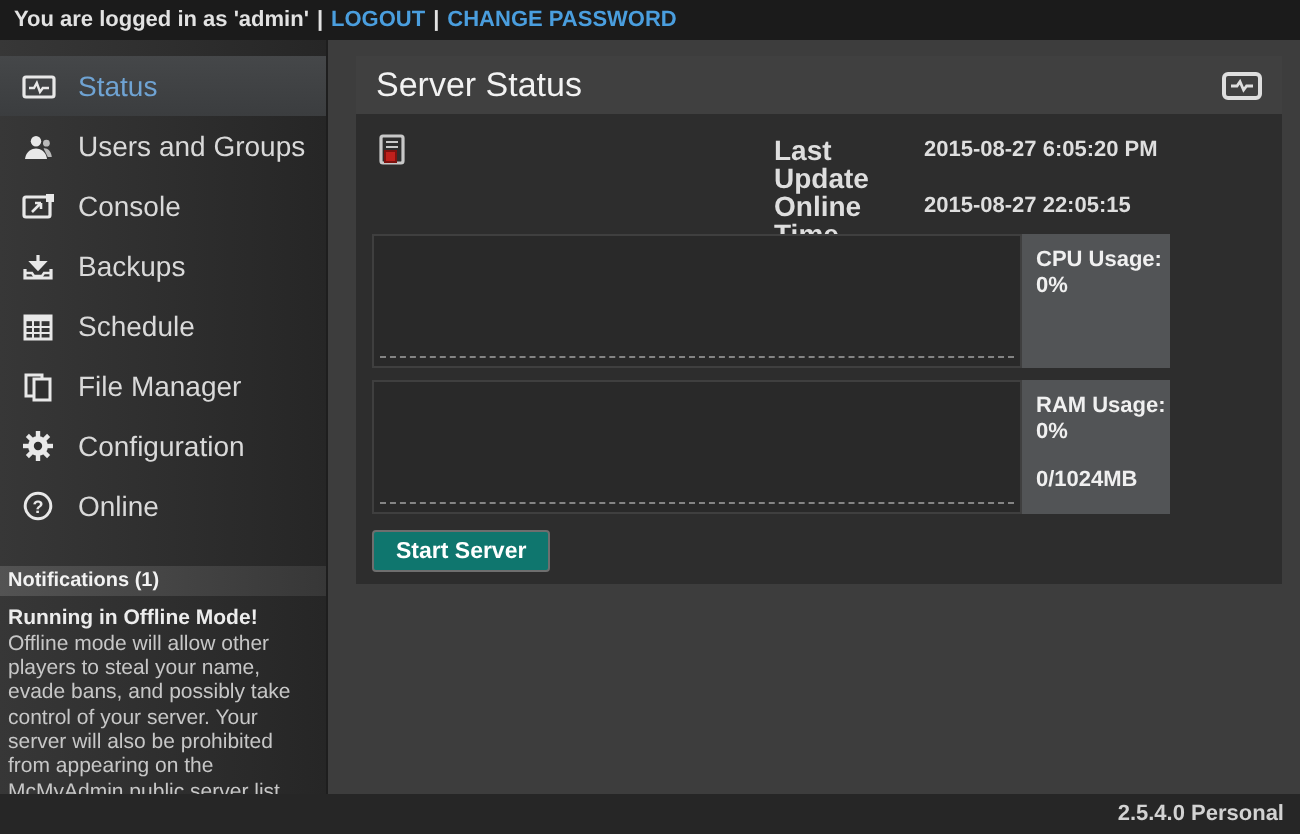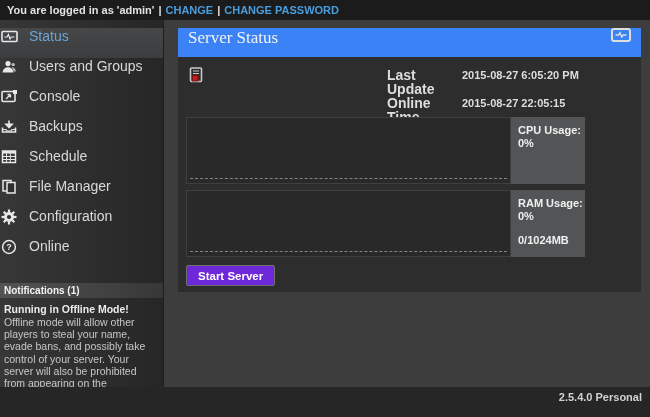--- a/index.html
+++ b/index.html
@@ -22,22 +22,22 @@
   .topbar .sep { color:#e2e2e2; padding:0 4px; }
 
   
   .sidebar {
     position:absolute; left:0; top:20px; width:164px; height:377px;
     background:linear-gradient(to right,#373737,#262626);
     border-right:1px solid #1e1e1e;
   }
   .menu { padding-top:8px; }
   .menu-item {
-    height:30px; display:flex; align-items:flex-start;
-    cursor:pointer;
+    height:30px; display:flex; align-items:center;
+    padding-left:10px; cursor:pointer;
     color:#d9d9d9; font-size:14px;
   }
   .menu-item .mi-icon {
     width:18px; height:17px; margin-right:11px;
     display:flex; align-items:center; justify-content:center; flex:none;
   }
   .menu-item.selected {
     background:linear-gradient(to bottom,#454749,#3b3d3f);
     color:#6fa3d3;
   }
@@ -50,22 +50,22 @@
   .notif-body { padding:5px 4px 0 4px; }
   .notif-title { color:#ececec; font-size:10.5px; font-weight:bold; line-height:1.2; }
   .notif-text  { color:#c7c7c7; font-size:10.5px; line-height:1.18; width:156px; }
 
   
   .panel {
     position:absolute; left:178px; top:28px; width:463px; height:264px;
     background:#2d2d2d;
   }
   .panel-header {
-    height:29px; background:#3b82f6;
-    display:flex; align-items:flex-start; padding:0 10px;font-family:Liberation Serif, serif;
+    height:29px; background:#404040;
+    display:flex; align-items:center; padding:0 10px;
   }
   .panel-title { color:#f2f2f2; font-size:17px; font-weight:normal; }
   .panel-header .hdr-icon { margin-left:auto; cursor:pointer; display:flex; }
 
   .panel-body { position:relative; height:235px; }
 
   .status-row {
     position:absolute; left:11px; top:10px;
     display:flex; align-items:center;
   }
@@ -91,41 +91,41 @@
   .graph-label {
     width:74px; height:67px; background:#525456;
     padding:7px 0 0 7px;
     color:#f0f0f0; font-size:11px; font-weight:bold; line-height:13px;
   }
   .graph-detail { margin-top:11px; }
 
   .start-btn {
     position:absolute; left:8px; top:208px;
     height:21px; padding:0 11px;
-    background:#6d28d9; border:1px solid #6e6e6e; border-radius:2px;
+    background:#0f766e; border:1px solid #6e6e6e; border-radius:2px;
     color:#ffffff; font-size:11.5px; font-weight:bold;
     font-family:"Liberation Sans", sans-serif;
     cursor:pointer;
   }
 
   
   .footer {
-    position:absolute; left:0; bottom:0; width:650px; height:30px;
+    position:absolute; left:0; bottom:0; width:650px; height:20px;
     background:#262626; color:#d2d2d2;
     font-size:11px; font-weight:bold; line-height:20px;
     text-align:right; padding-right:8px;
   }
 
   svg { display:block; }
 </style>
 </head>
 <body>
 
 <div class="topbar">
-  <span>You are logged in as 'admin'</span><span class="sep">|</span><a>CHANGE</a><span class="sep">|</span><a>CHANGE PASSWORD</a>
+  <span>You are logged in as 'admin'</span><span class="sep">|</span><a>LOGOUT</a><span class="sep">|</span><a>CHANGE PASSWORD</a>
 </div>
 
 <div class="sidebar">
   <div class="menu">
 
     <div class="menu-item selected">
       <span class="mi-icon">
         <svg width="17" height="15" viewBox="0 0 17 15">
           <rect x="1" y="2.5" width="15" height="10" rx="1" fill="none" stroke="#e8e8e8" stroke-width="1.6"></rect>
           <polyline points="3.5,8 6,8 7.4,5.5 9,10 10.4,8 13.5,8" fill="none" stroke="#e8e8e8" stroke-width="1.2"></polyline>

